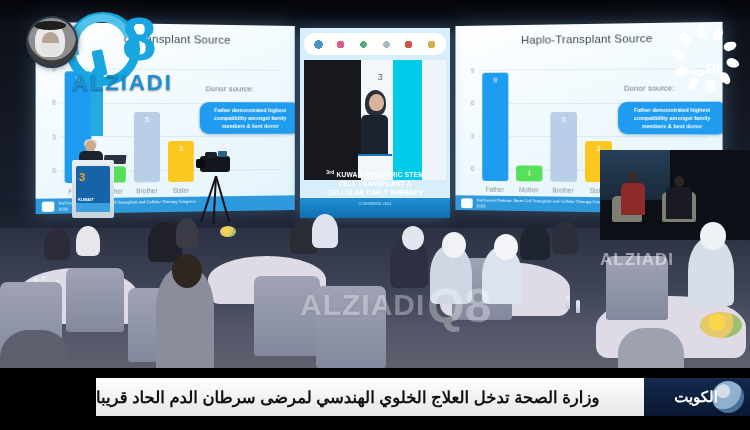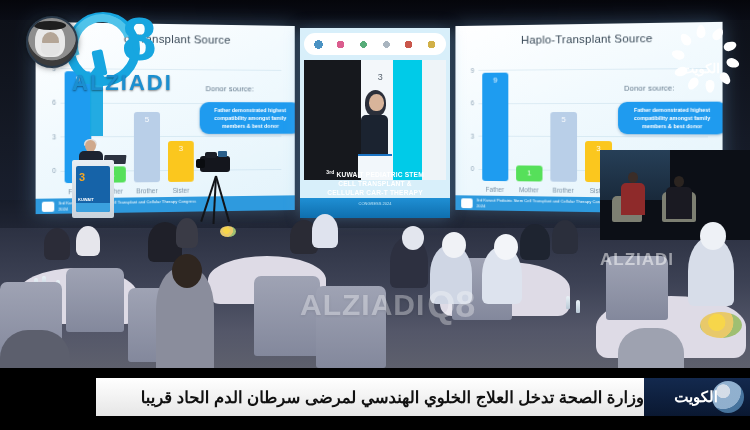--- a/index.html
+++ b/index.html
@@ -130,21 +130,21 @@
   .glass{position:absolute;width:4px;height:7px;background:rgba(235,242,248,.8);border-radius:1px;}
   .flower{position:absolute;width:16px;height:11px;border-radius:50%;
     background:radial-gradient(circle at 40% 40%,#f7d64a 0 28%,#e8c96a 30% 55%,#9fbf72 57% 100%);}
   .chair-back{position:absolute;background:linear-gradient(180deg,#9fa3b4,#83889c);border-radius:7px 7px 3px 3px;}
 
   
   .wm-center{position:absolute;left:300px;top:282px;width:220px;height:46px;
     display:flex;align-items:center;gap:2px;opacity:.33;pointer-events:none;}
   .wm-center .wm-txt{font-size:30px;font-weight:800;color:#fff;letter-spacing:1px;
     text-shadow:0 1px 3px rgba(0,0,0,.25);}
-  .wm-center .wm-q{font-size:36px;font-weight:800;color:#fff;}
+  .wm-center .wm-q{font-size:48px;font-weight:800;color:#fff;}
   .wm-side{position:absolute;left:600px;top:250px;font-size:17px;font-weight:800;color:#fff;
     opacity:.5;letter-spacing:1px;}
 
   .brand{position:absolute;left:16px;top:4px;width:210px;height:106px;pointer-events:none;}
   .emir{position:absolute;left:10px;top:12px;width:48px;height:48px;border-radius:50%;
     background:radial-gradient(circle at 50% 38%,#d9d9d9 0 30%,#8e8e8e 31% 62%,#3c3c3c 64% 100%);
     border:2px solid #2a3a4a;box-shadow:0 0 6px rgba(0,0,0,.5);overflow:hidden;}
   .emir .e-ghutra{position:absolute;left:7px;top:5px;width:30px;height:34px;border-radius:50% 50% 36% 36%;background:#e9e9e9;}
   .emir .e-agal{position:absolute;left:6px;top:3px;width:32px;height:9px;border-radius:50%;background:#1e1e1e;}
   .emir .e-face{position:absolute;left:14px;top:14px;width:17px;height:19px;border-radius:50%;background:#b4a596;}
@@ -169,21 +169,21 @@
   .kwtv .petal{position:absolute;left:50%;top:50%;width:9px;height:13px;
     background:#fff;border-radius:50% 50% 50% 50% / 60% 60% 40% 40%;
     transform-origin:50% 130%;}
   .kwtv .kw-txt{position:absolute;left:0;right:0;bottom:-2px;text-align:center;font-size:13px;
     color:#fff;font-weight:700;}
 
   
   .newsbar{position:absolute;left:0;bottom:0;width:750px;height:62px;background:#000;}
   .ticker{position:absolute;left:96px;top:10px;width:548px;height:38px;
     background:linear-gradient(180deg,#ffffff,#e6e6e6);display:flex;align-items:center;
-    justify-content:flex-end;padding-right:10px;}
+    padding-right:10px;}
   .ticker-txt{font-size:16.5px;color:#111;font-weight:700;direction:rtl;white-space:nowrap;}
   .newslogo{position:absolute;left:644px;top:10px;width:106px;height:38px;
     background:linear-gradient(180deg,#13294e,#0a1831);display:flex;align-items:center;
     justify-content:center;overflow:hidden;}
   .newslogo .globe{position:absolute;right:6px;top:3px;width:32px;height:32px;border-radius:50%;
     background:radial-gradient(circle at 35% 32%,#eaf2fa 0 22%,#9fc0de 24% 58%,#4d7da8 60% 100%);
     opacity:.9;}
   .newslogo .nl-txt{position:relative;font-size:15px;color:#fff;font-weight:700;direction:rtl;
     z-index:2;margin-right:2px;}
   .blackbar-l{position:absolute;left:0;bottom:0;width:96px;height:62px;background:#000;}

